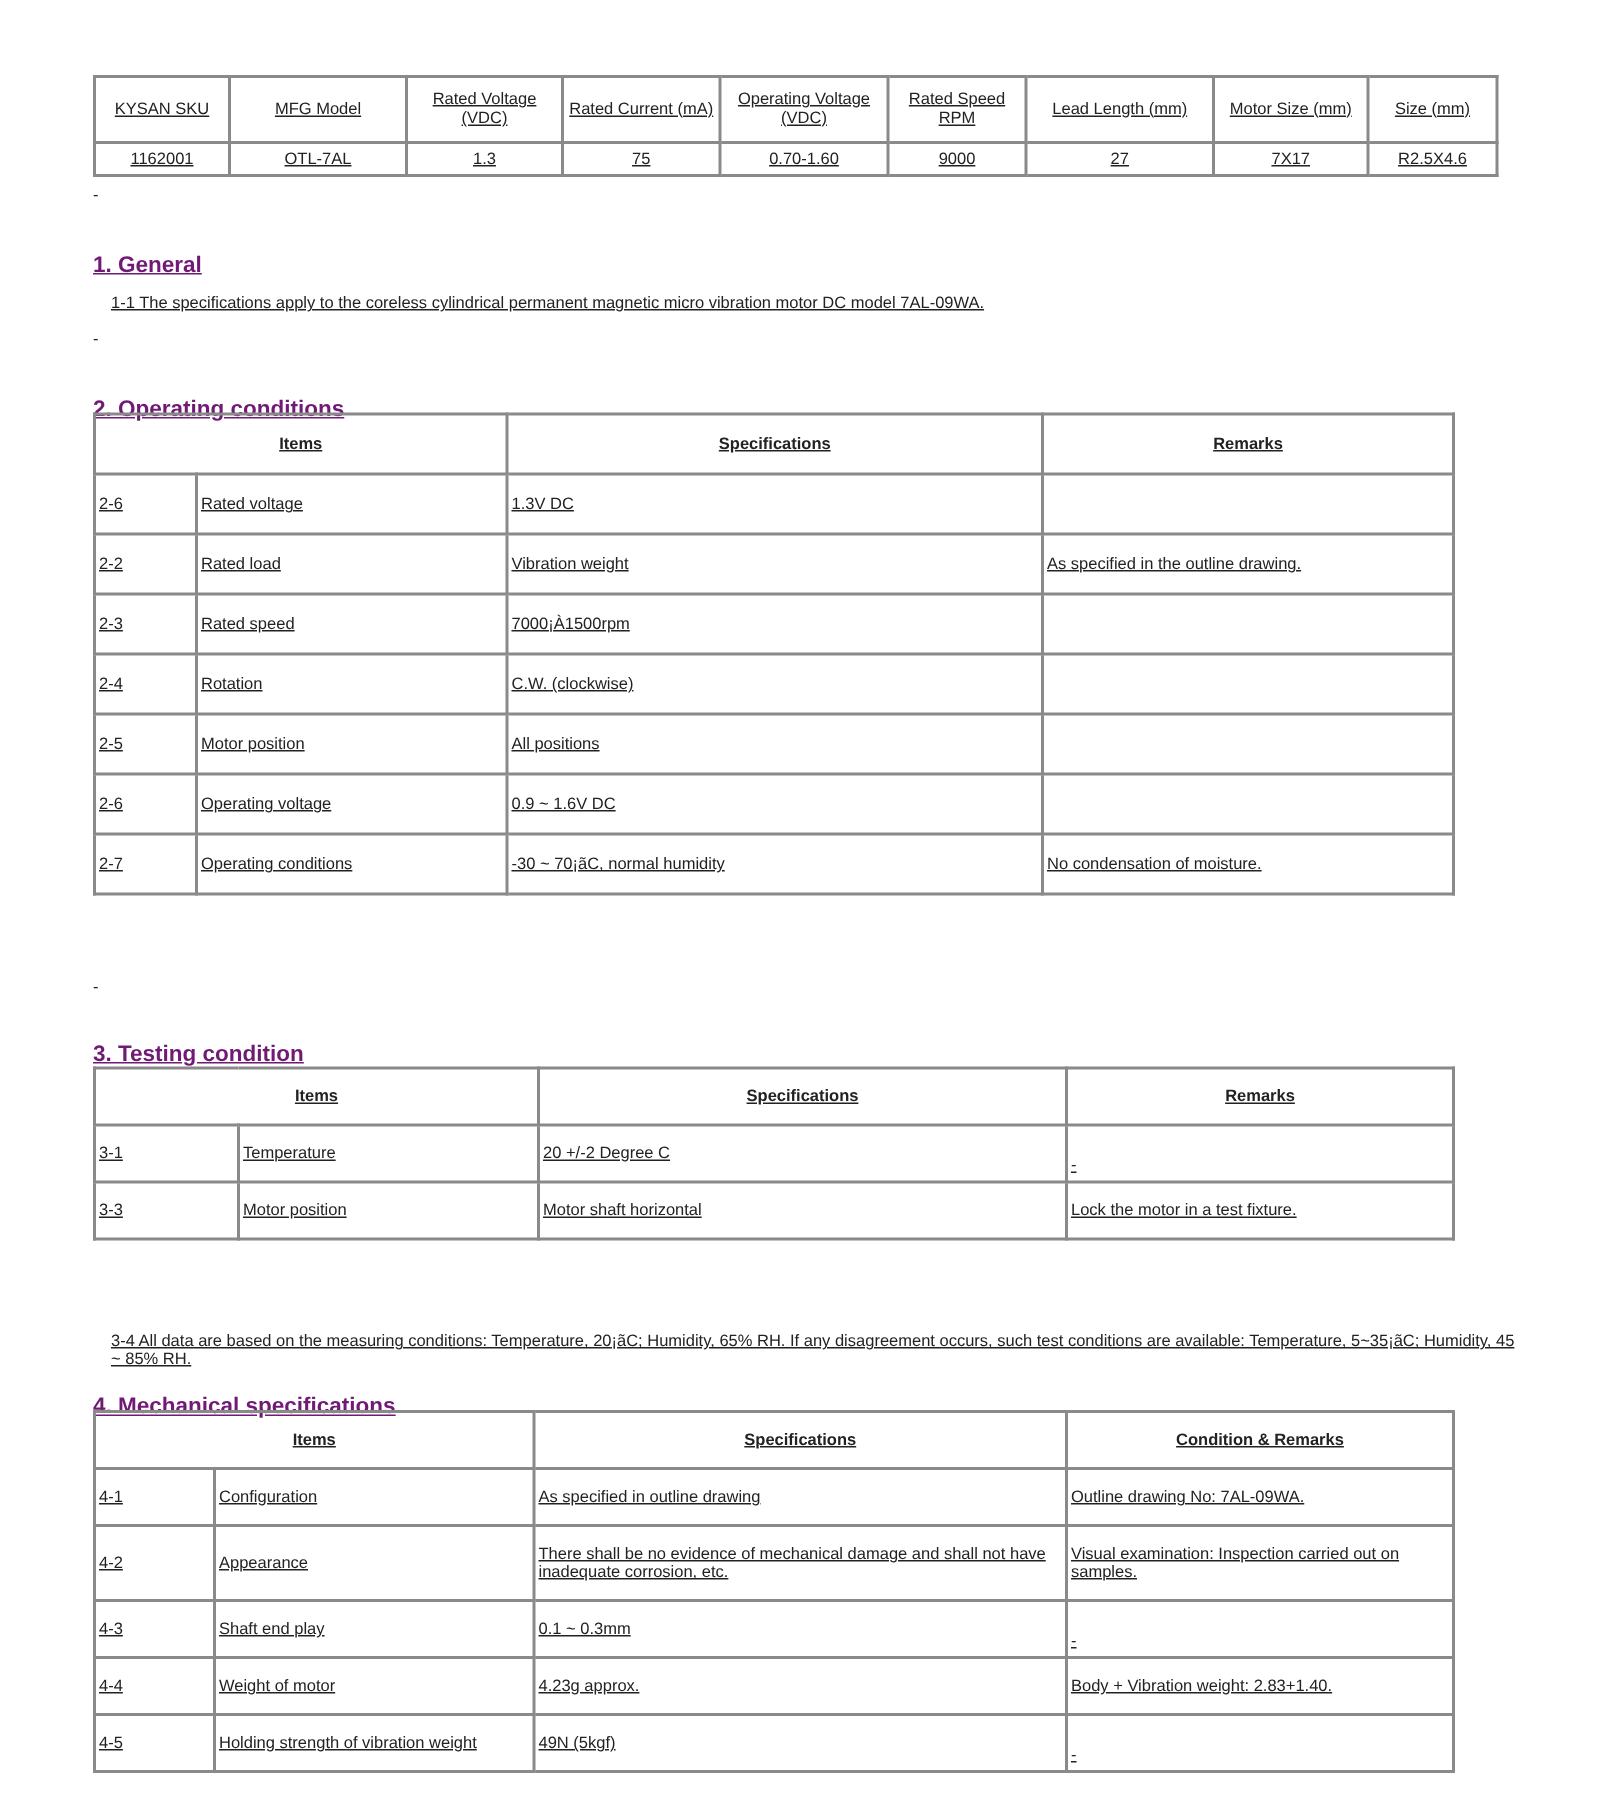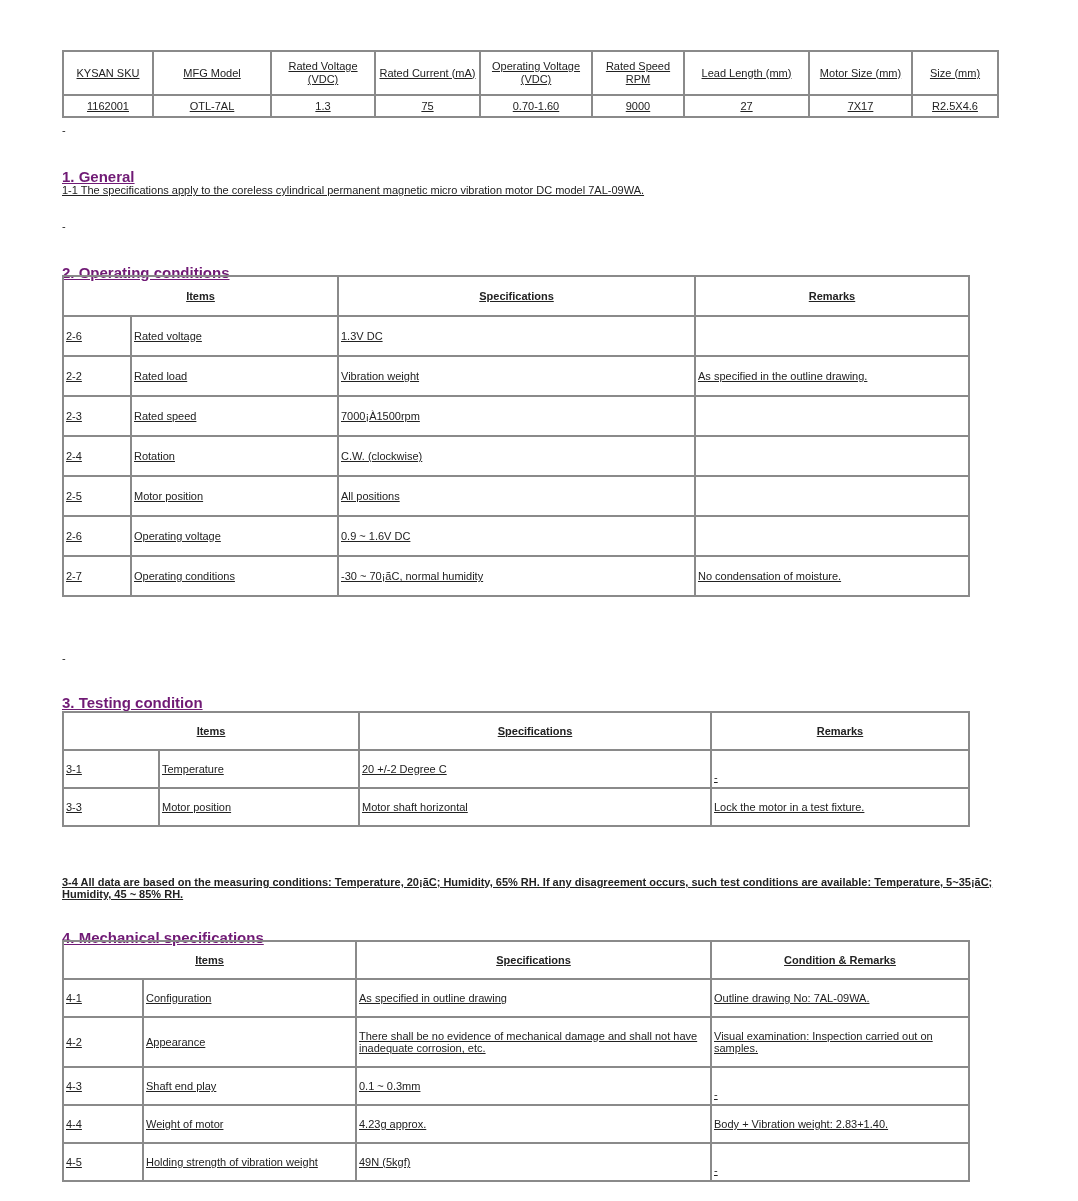--- a/index.html
+++ b/index.html
@@ -20,21 +20,21 @@
   #t2 { left: 62px; top: 275px; width: 908px; }
   #t2 tr { height: 40px; }
   #t3 { left: 62px; top: 711px; width: 908px; }
   #t3 tr { height: 38px; }
   #t4 { left: 62px; top: 940px; width: 908px; }
   #t4 tr { height: 38px; }
   #t4 tr.tall { height: 50px; }
   .rem-low { vertical-align: bottom !important; padding-bottom: 4px !important; }
   .dash { position: absolute; left: 62px; font-size: 11px; }
   h2 { position: absolute; left: 46px; margin: 16px; font-size: 15px; font-weight: bold; text-decoration: underline; color: #701a75; }
-  .para { position: absolute; left: 62px; font-size: 11px; text-decoration: underline; margin: 0; line-height: 12px; }
+  .para { position: absolute; left: 62px; font-size: 11px; text-decoration: underline; margin: 12px; line-height: 12px; }
 </style>
 </head>
 <body>
 
 <table id="sku-table">
   <tbody>
       <tr>
     <th style="width:84px"><span class="u">KYSAN SKU</span></th>
     <th style="width:112px"><span class="u">MFG Model</span></th>
     <th style="width:98px"><span class="u">Rated Voltage (VDC)</span></th>
@@ -136,21 +136,21 @@
       </tr>
   <tr>
         <td><span class="u">3-3</span></td>
         <td><span class="u">Motor position</span></td>
         <td><span class="u">Motor shaft horizontal</span></td>
         <td><span class="u">Lock the motor in a test fixture.</span></td>
       </tr>
 </tbody>
   </table>
 
-<p class="para" style="top:876px; width:945px;font-weight:bold;">3-4 All data are based on the measuring conditions: Temperature, 20¡ãC; Humidity, 65% RH. If any disagreement occurs, such test conditions are available: Temperature, 5~35¡ãC; Humidity, 45 ~ 85% RH.</p>
+<p class="para" style="top:876px; width:945px;">3-4 All data are based on the measuring conditions: Temperature, 20¡ãC; Humidity, 65% RH. If any disagreement occurs, such test conditions are available: Temperature, 5~35¡ãC; Humidity, 45 ~ 85% RH.</p>
 
 <h2 style="top:913px">4. Mechanical specifications</h2>
 
 <table id="t4" class="spec">
   <tbody>
       <tr>
     <th colspan="2"><span class="u">Items</span></th>
     <th style="width:349px"><span class="u">Specifications</span></th>
     <th style="width:252px"><span class="u">Condition &amp; Remarks</span></th>
   </tr>

